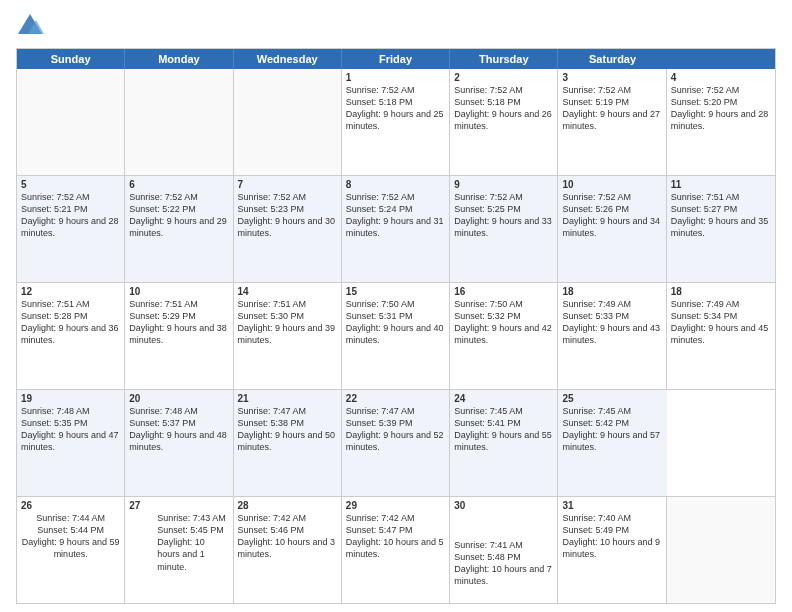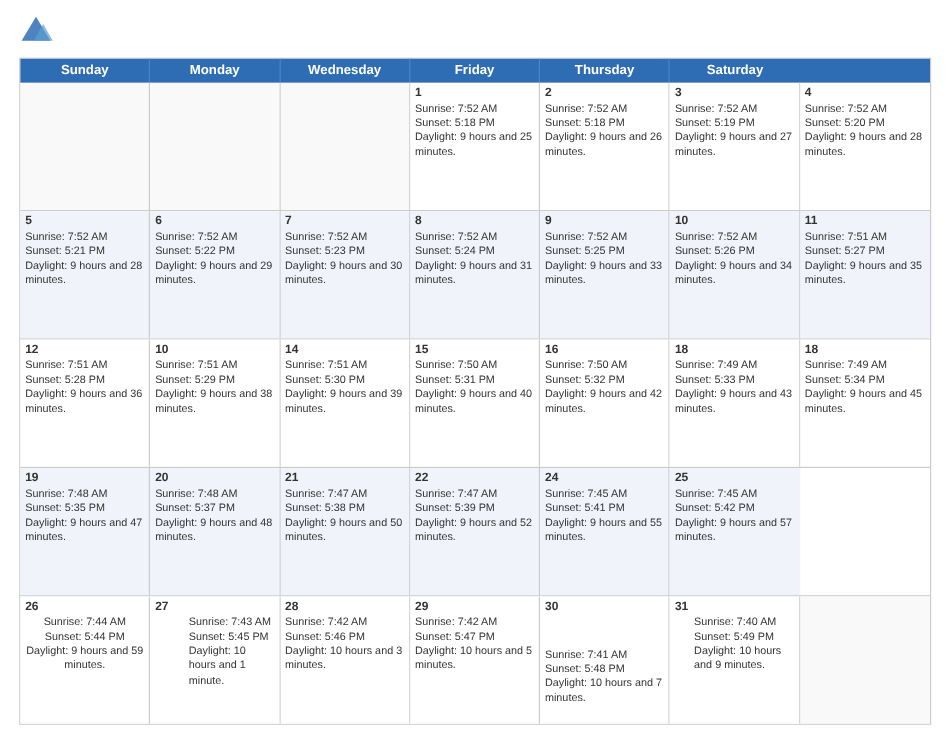--- a/index.html
+++ b/index.html
@@ -347,21 +347,21 @@
 Daylight: 10 hours and 5 minutes.</div>
           </div>
           <div class="cal-cell">
             <span class="day-num">30</span>
             <div class="day-info" style="white-space: pre-line; margin-top: 28px;">Sunrise: 7:41 AM
 Sunset: 5:48 PM
 Daylight: 10 hours and 7 minutes.</div>
           </div>
           <div class="cal-cell">
             <span class="day-num">31</span>
-            <div class="day-info" style="white-space: pre-line; margin-left: 16px;">Sunrise: 7:40 AM
+            <div class="day-info" style="white-space: pre-line;">Sunrise: 7:40 AM
 Sunset: 5:49 PM
 Daylight: 10 hours and 9 minutes.</div>
           </div>
           <div class="cal-cell empty"></div>
         </div>
       </div>
   </div>
 </div>
 
 </body></html>

